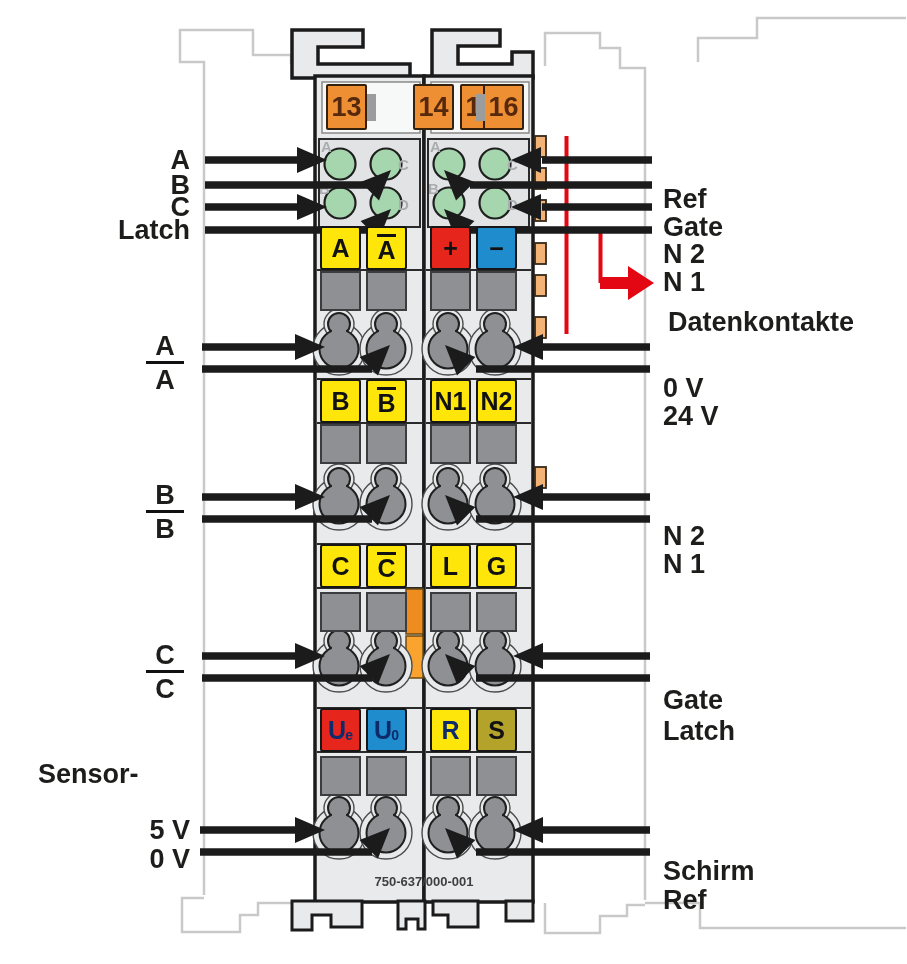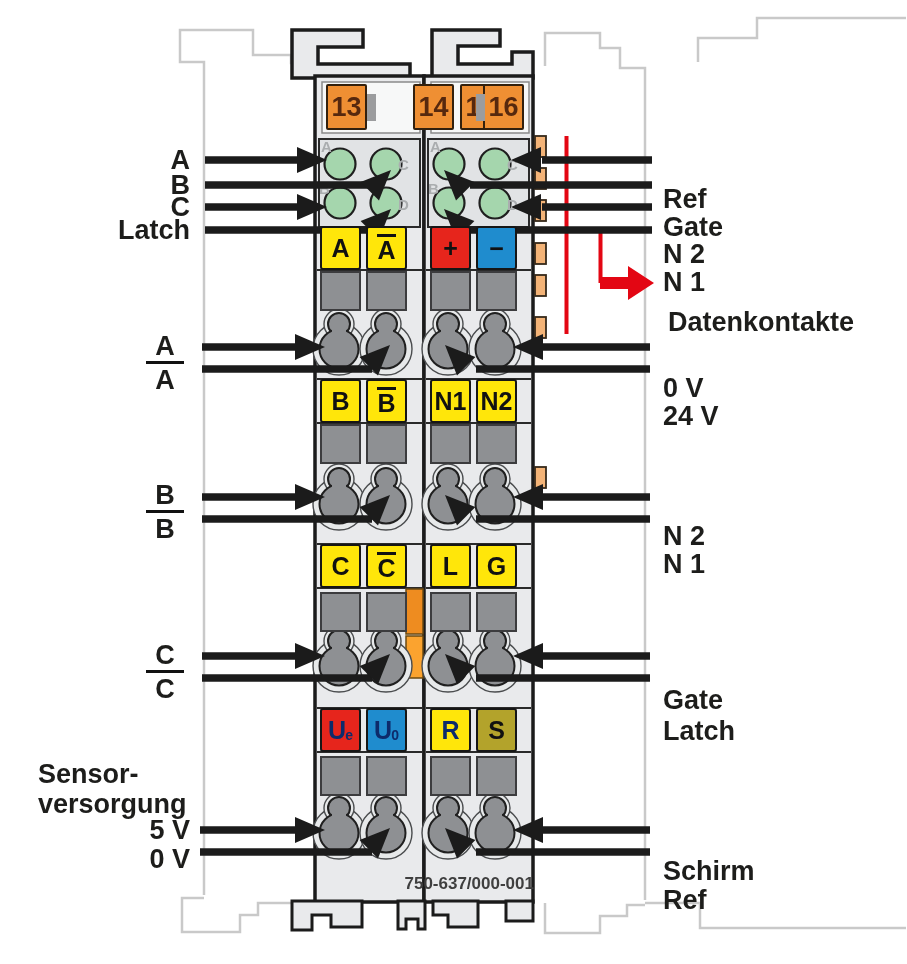--- a/index.html
+++ b/index.html
@@ -19,22 +19,22 @@
   .red{background:#e6251c;}
   .blue{background:#1f8cce;}
   .olive{background:#b3a32b;}
   .ovl{display:inline-block;border-top:3.5px solid #111;padding-top:1px;line-height:1;}
   .sub{font-size:14px;font-weight:bold;align-self:flex-end;margin:0 0 7px -1px;}
   .nbox{position:absolute;width:41px;height:46px;box-sizing:border-box;background:#ef8f33;
         border:2.5px solid #33200d;border-radius:2px;display:flex;align-items:center;justify-content:center;
         font-weight:bold;font-size:27px;color:#56280e;}
   .gcon{position:absolute;width:9px;height:27px;background:#9b9c9e;}
   .gsq{position:absolute;width:41px;height:40px;box-sizing:border-box;background:#8e9093;border:2px solid #3c3c3e;}
-  .pnum{position:absolute;left:314px;top:874px;width:220px;text-align:right;
-        font-weight:bold;font-size:17px;color:#3f3f3f;white-space:nowrap;}
+  .pnum{position:absolute;left:314px;top:874px;width:220px;text-align:center;
+        font-weight:bold;font-size:13px;color:#3f3f3f;white-space:nowrap;}
   .led-letter{font:bold 15px "Liberation Sans",sans-serif;fill:#aaadaf;}
 </style>
 </head>
 <body>
 
 <div id="canvas">
 
 <svg id="shapes" width="907" height="964" viewBox="0 0 907 964">
 
   <g stroke="#c9c9c9" stroke-width="2.5" fill="none">
@@ -411,21 +411,20 @@
   <span class="ptop">A</span><span class="pbot">A</span>
 </div>
 <div class="pair" style="top:480px;">
   <span class="ptop">B</span><span class="pbot">B</span>
 </div>
 <div class="pair" style="top:640px;">
   <span class="ptop">C</span><span class="pbot">C</span>
 </div>
 
 <div class="lab" style="left:38px;top:760px;">Sensor-</div>
-<div class="lab" style="left:38px;top:790px;">versorgung</div>
 <div class="lab rlab" style="top:816px;">5 V</div>
 <div class="lab rlab" style="top:845px;">0 V</div>
 
 <div class="lab llab" style="top:144px;">Ref</div>
 <div class="lab llab" style="top:172px;">Gate</div>
 <div class="lab llab" style="top:199px;">N 2</div>
 <div class="lab llab" style="top:227px;">N 1</div>
 <div class="lab" style="left:668px;top:274px;margin-top:34px;">Datenkontakte</div>
 <div class="lab llab" style="top:333px;">0 V</div>
 <div class="lab llab" style="top:361px;">24 V</div>

